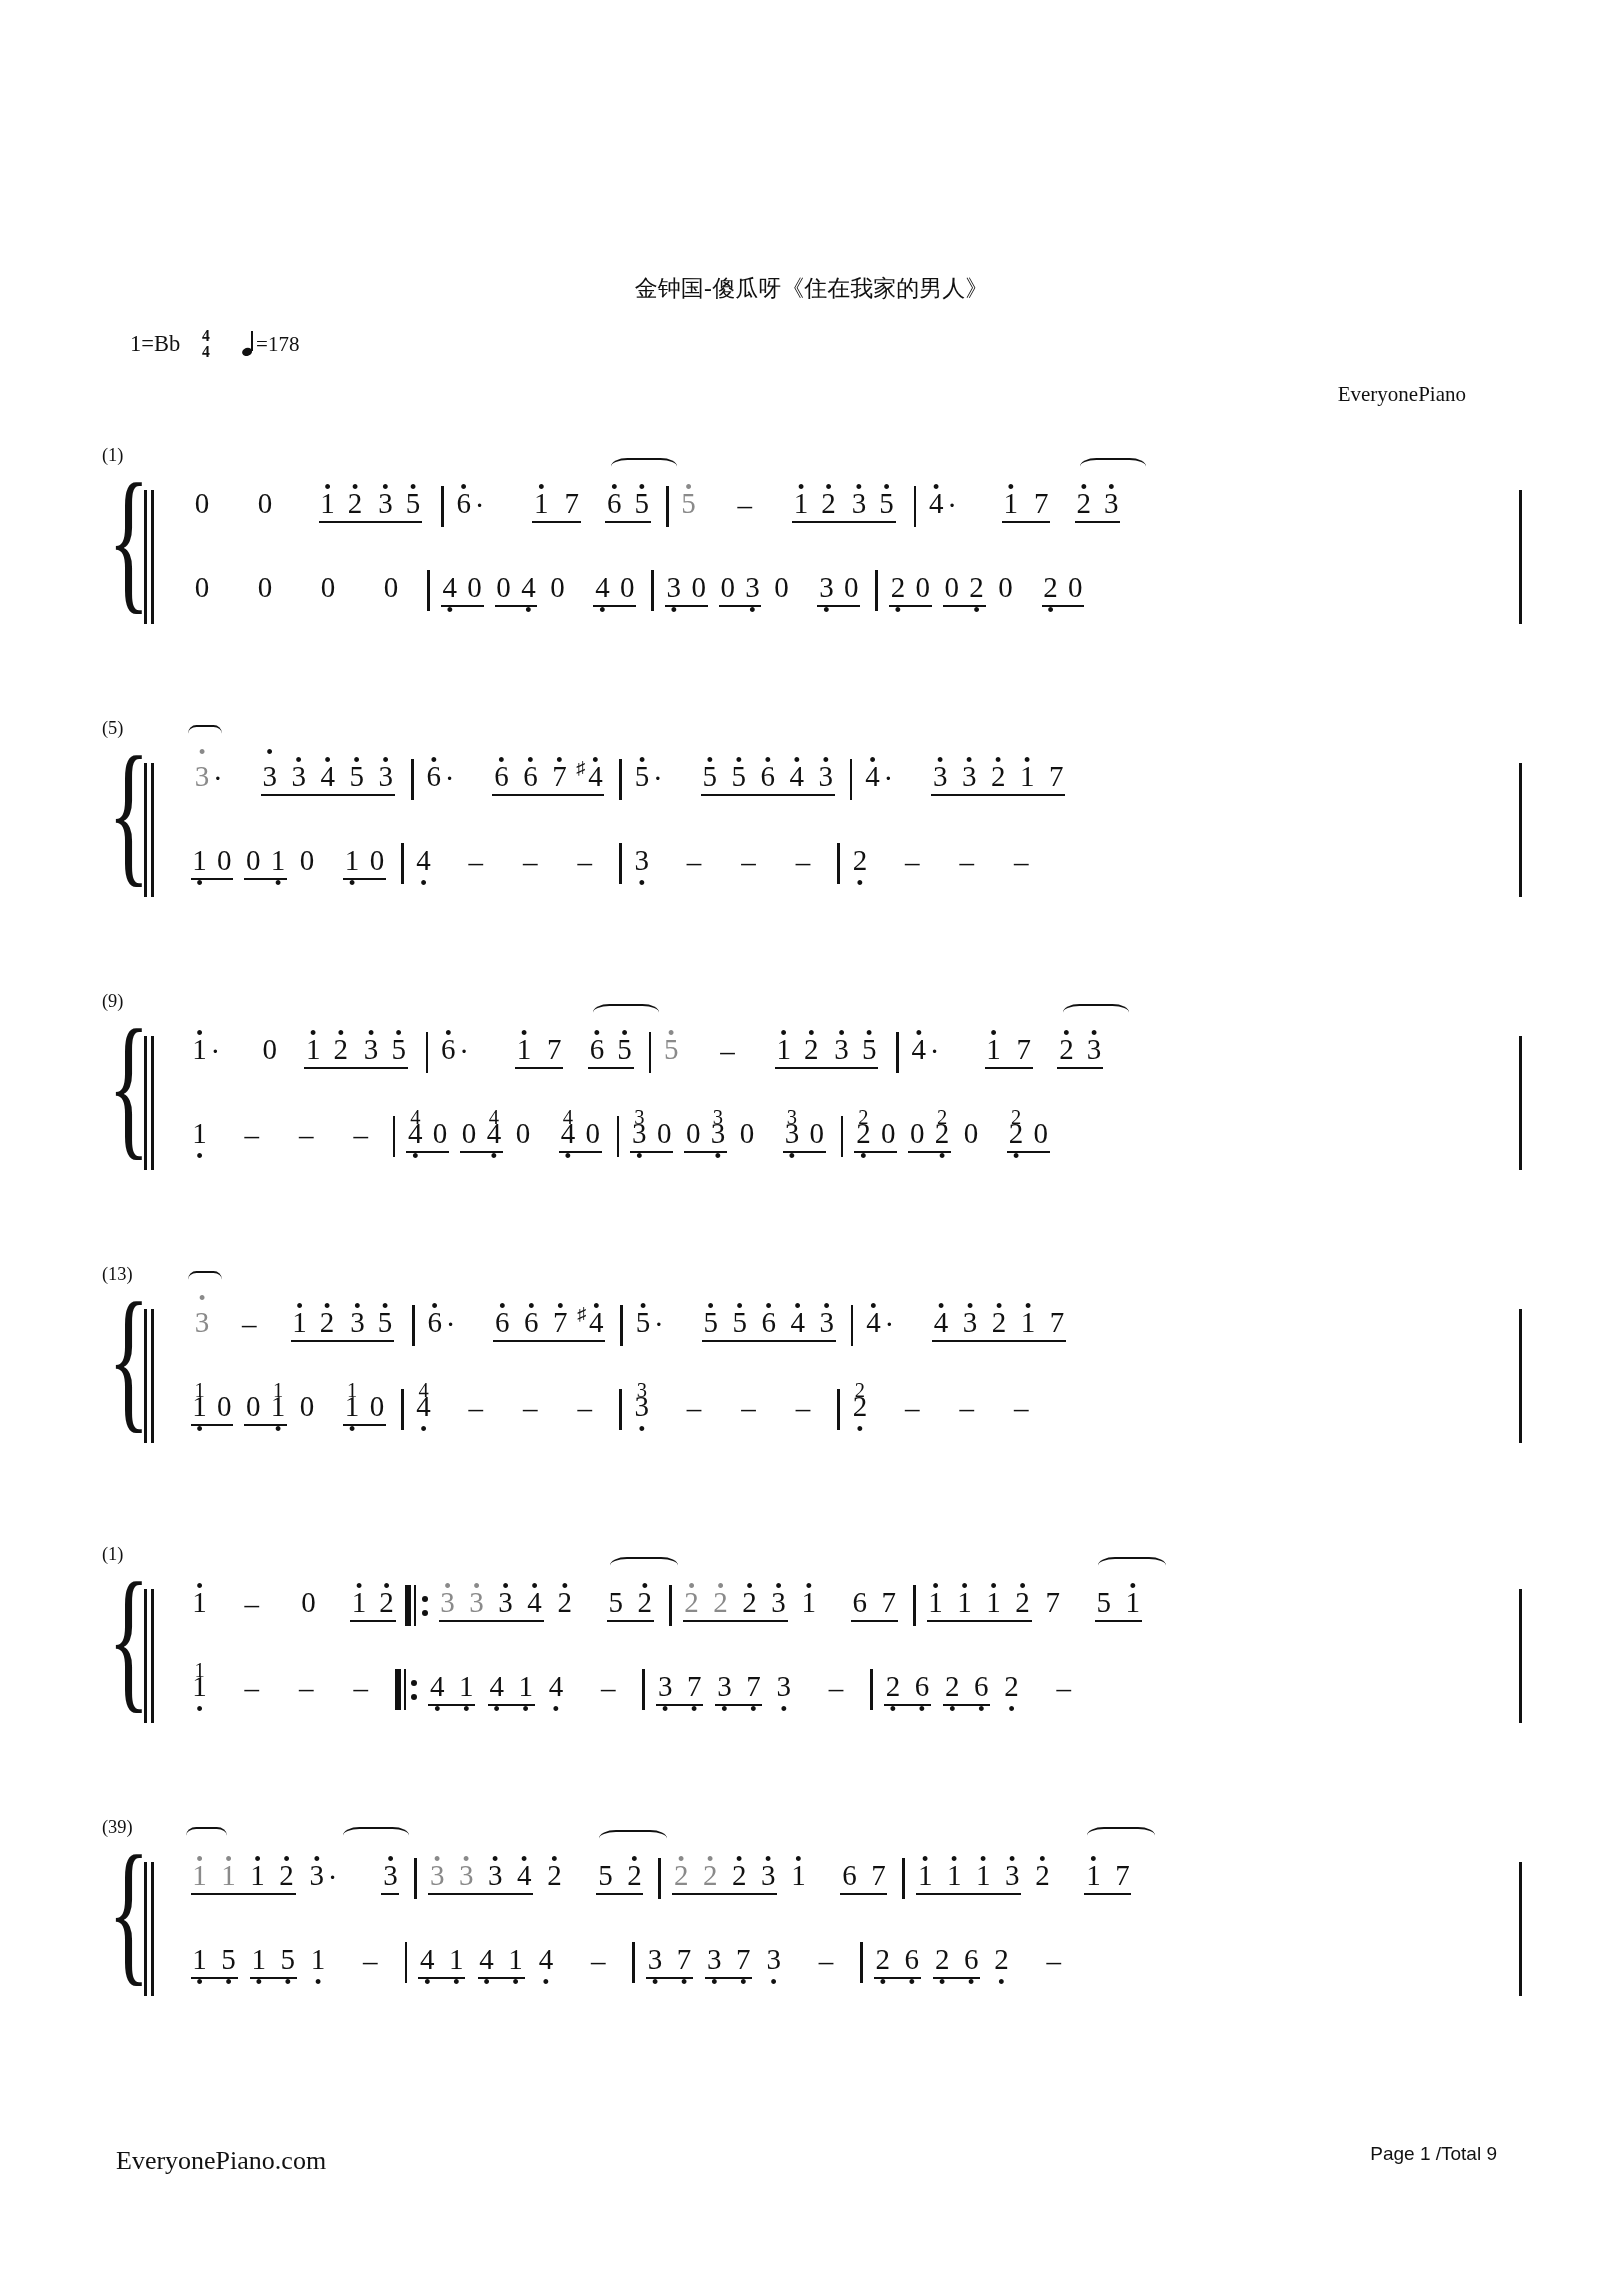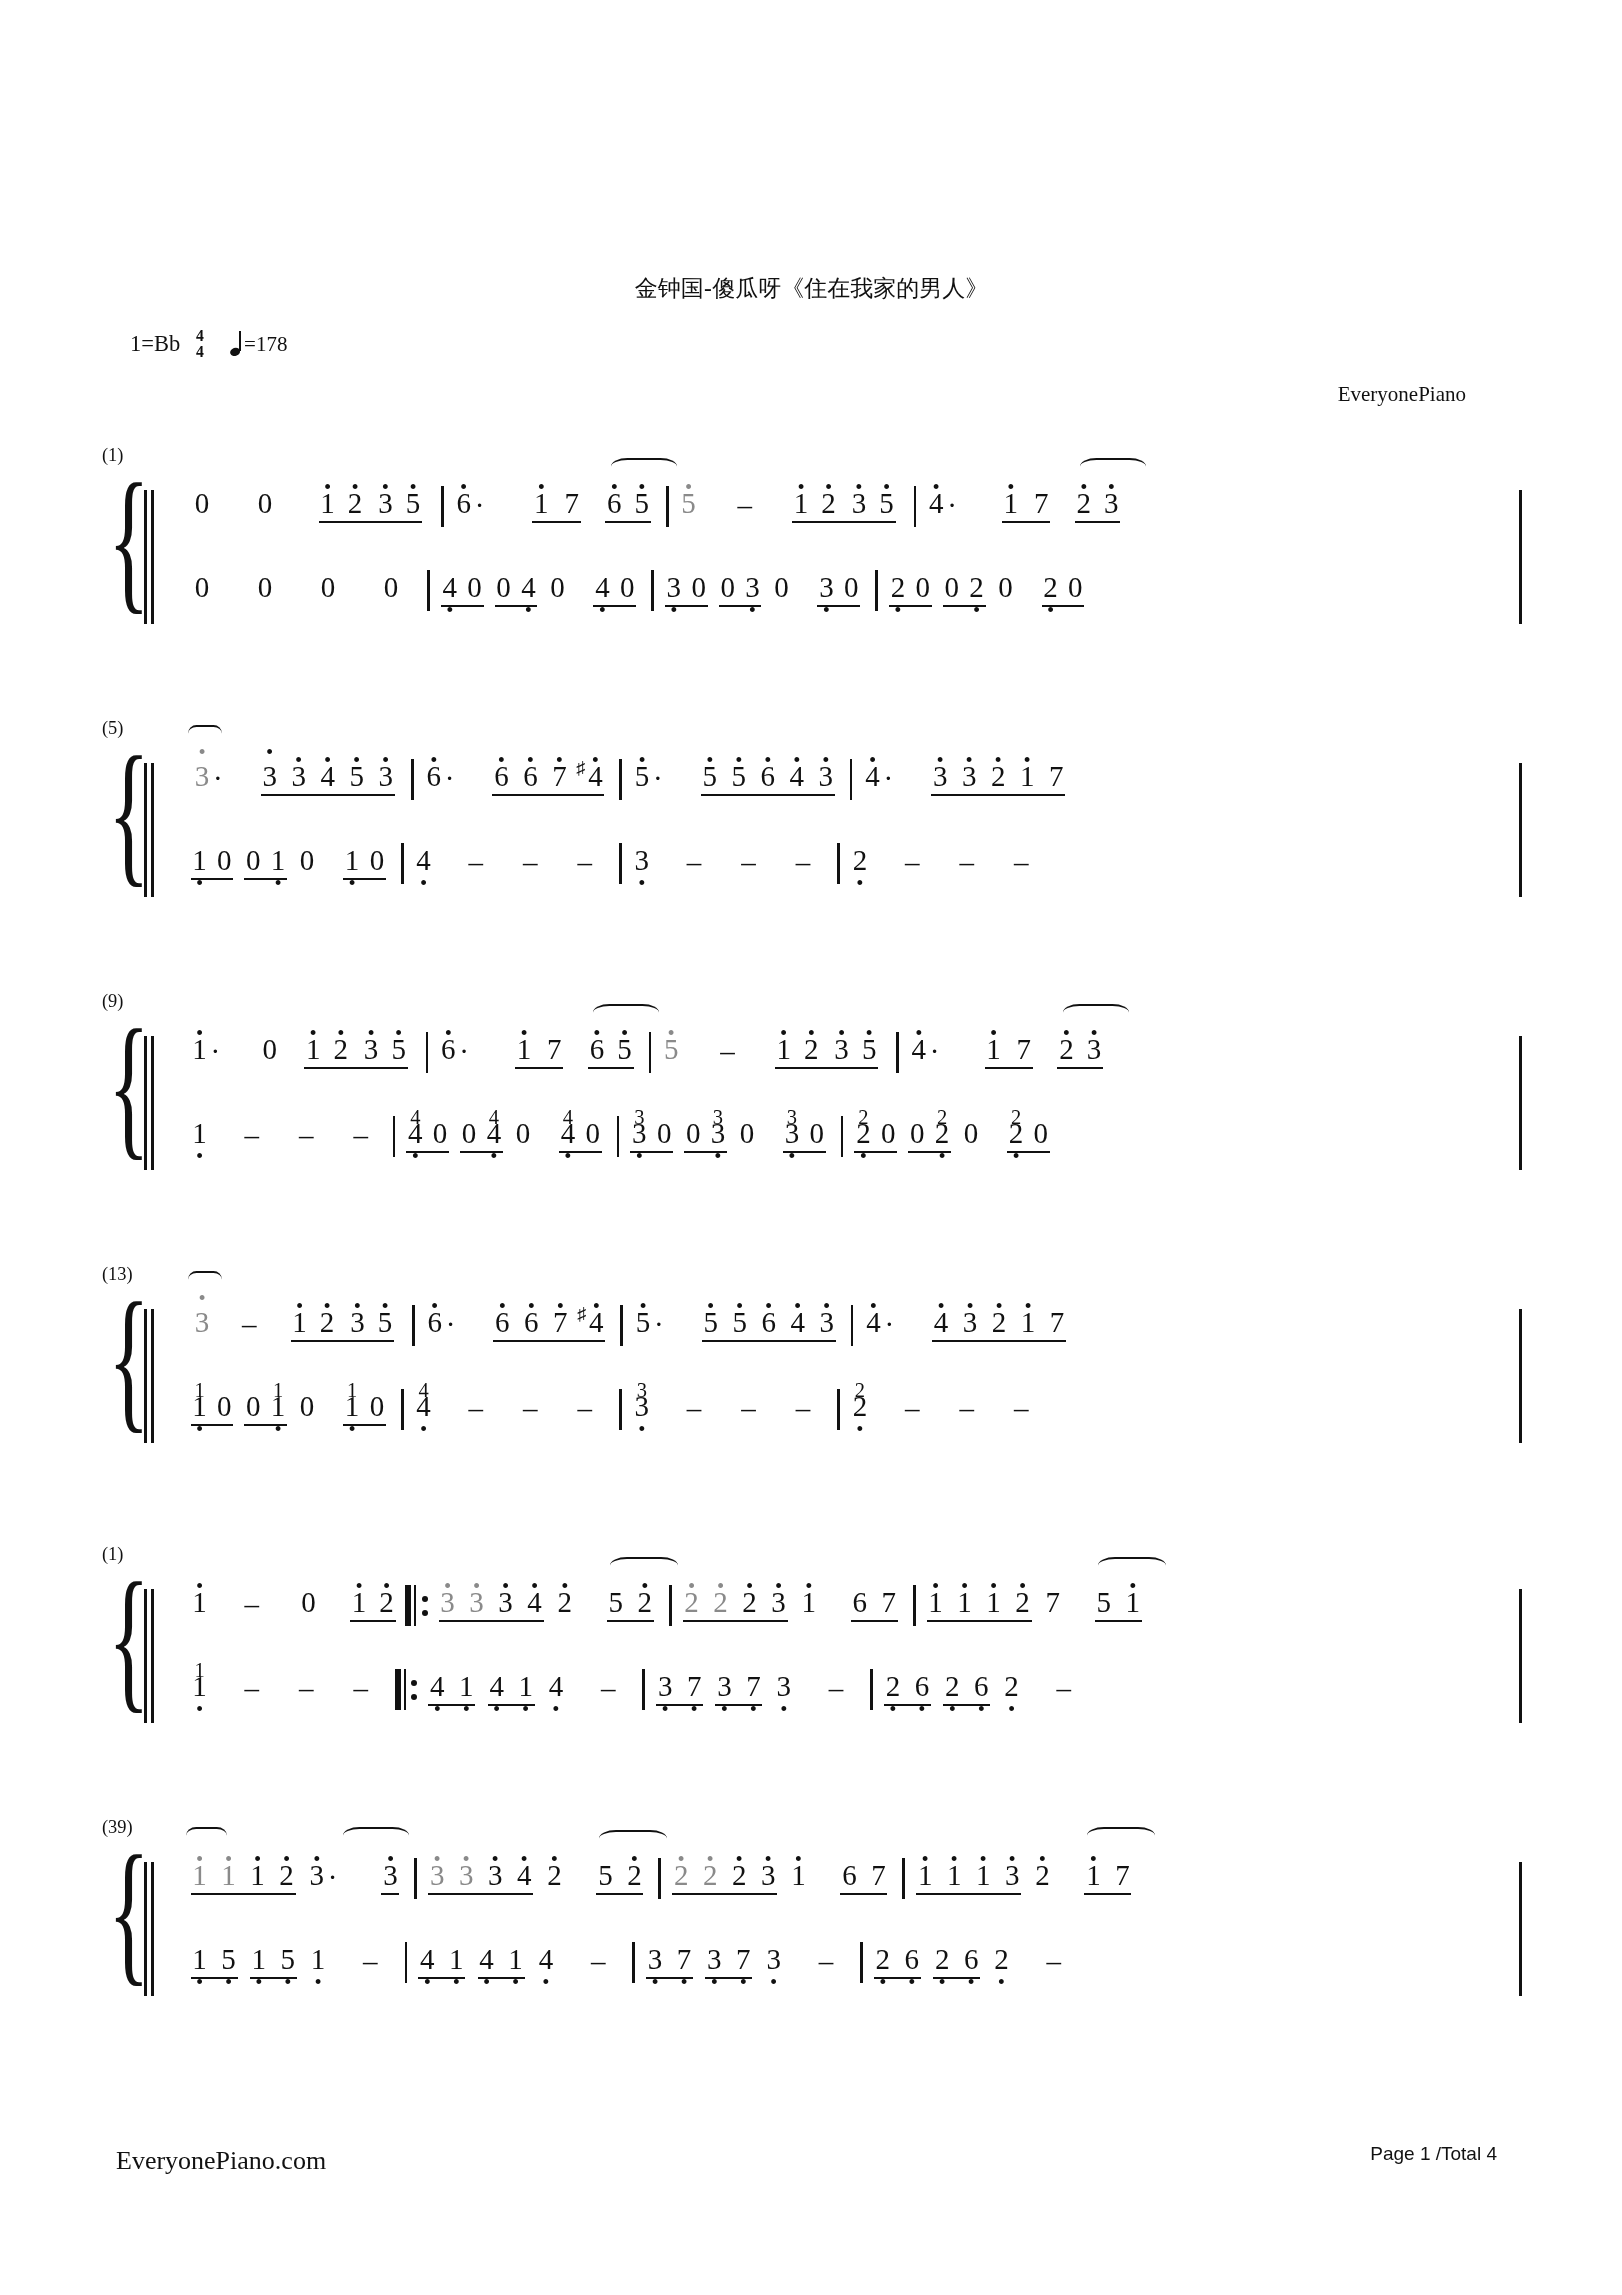--- a/index.html
+++ b/index.html
@@ -24,21 +24,21 @@
   }
   .subtitle{
     position:absolute;top:273px;left:0;width:100%;
     text-align:center;
     font-size:23px;
     font-family:"DejaVu Sans", sans-serif;
   }
   .keysig{
     position:absolute;top:328px;left:130px;
     font-size:22.5px;
-    display:flex;align-items:center;gap:13px;
+    display:flex;align-items:center;gap:19px;
     font-family:"Liberation Serif", serif;
   }
   .frac{
     display:inline-flex;flex-direction:column;align-items:center;
     font-size:15.7px;line-height:1.02;margin:0 2.7px;font-weight:bold;
   }
   .frac span{display:block;}
   .tempo{
     display:inline-flex;align-items:center;gap:2.7px;margin-left:11px;font-size:21px;
   }
@@ -764,16 +764,16 @@
       <span class="grp beam1" style="margin-left:12.3px">
         <span class="n">2<span class="dn">•</span></span>
         <span class="n" style="margin-left:11px">6<span class="dn">•</span></span>
       </span>
       <span class="n" style="margin-left:12.3px">2<span class="dn">•</span></span>
       <span class="dash" style="margin-left:36px">–</span>
     </div>
   </div>
 
   <div class="footer-left">EveryonePiano.com</div>
-  <div class="footer-right">Page 1 /Total 4</div>
+  <div class="footer-right">Page 1 /Total 9</div>
 
 </div>
 
 
 </body></html>

